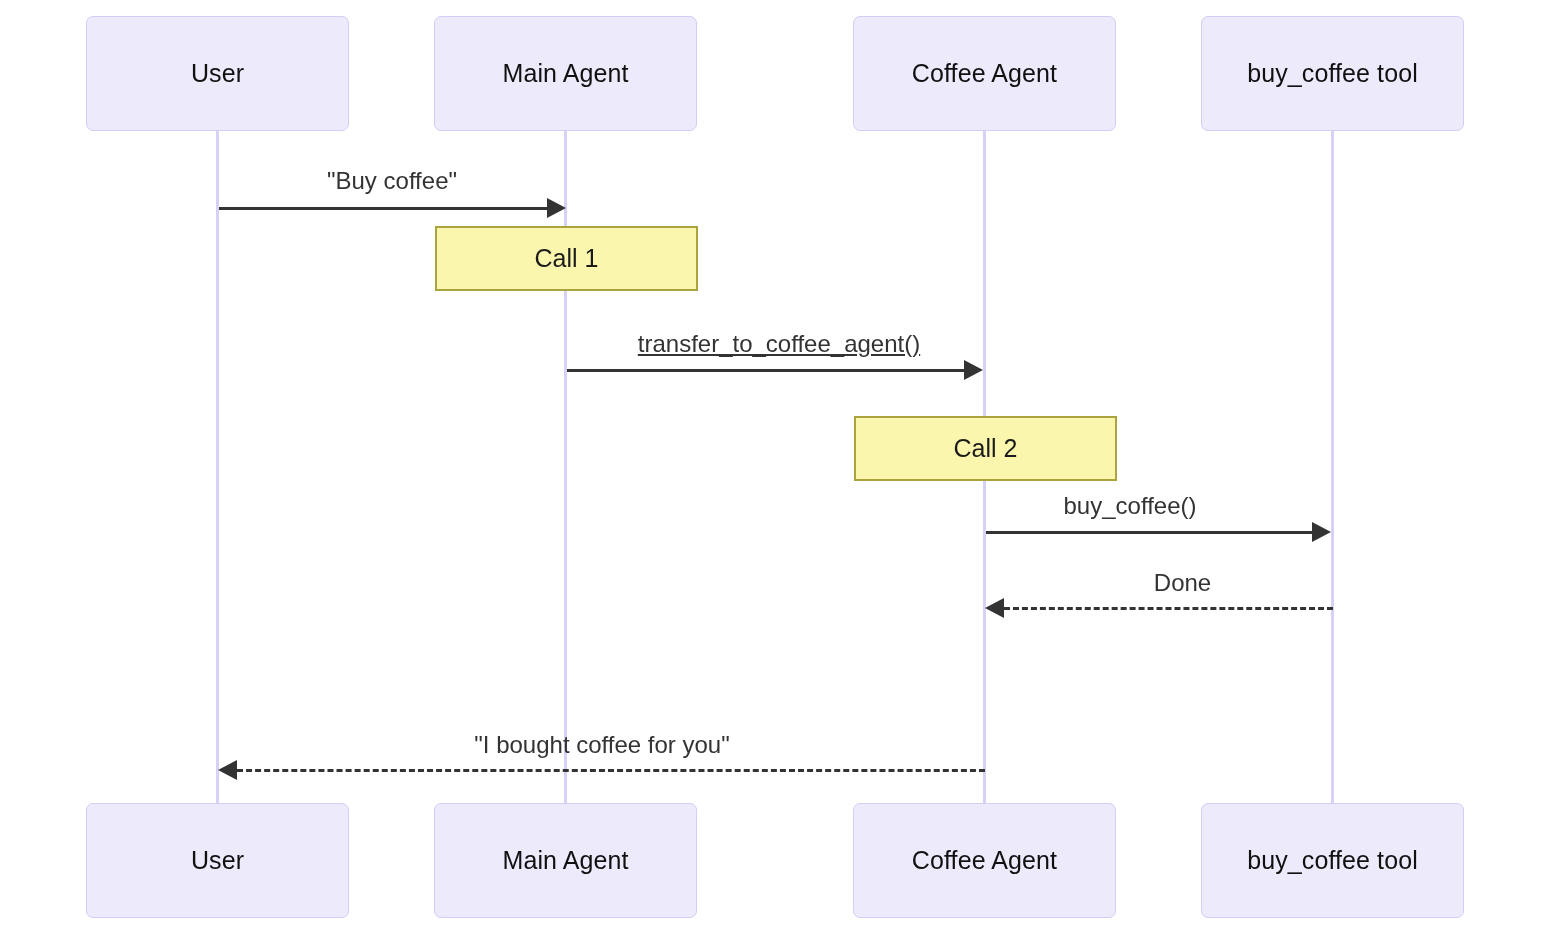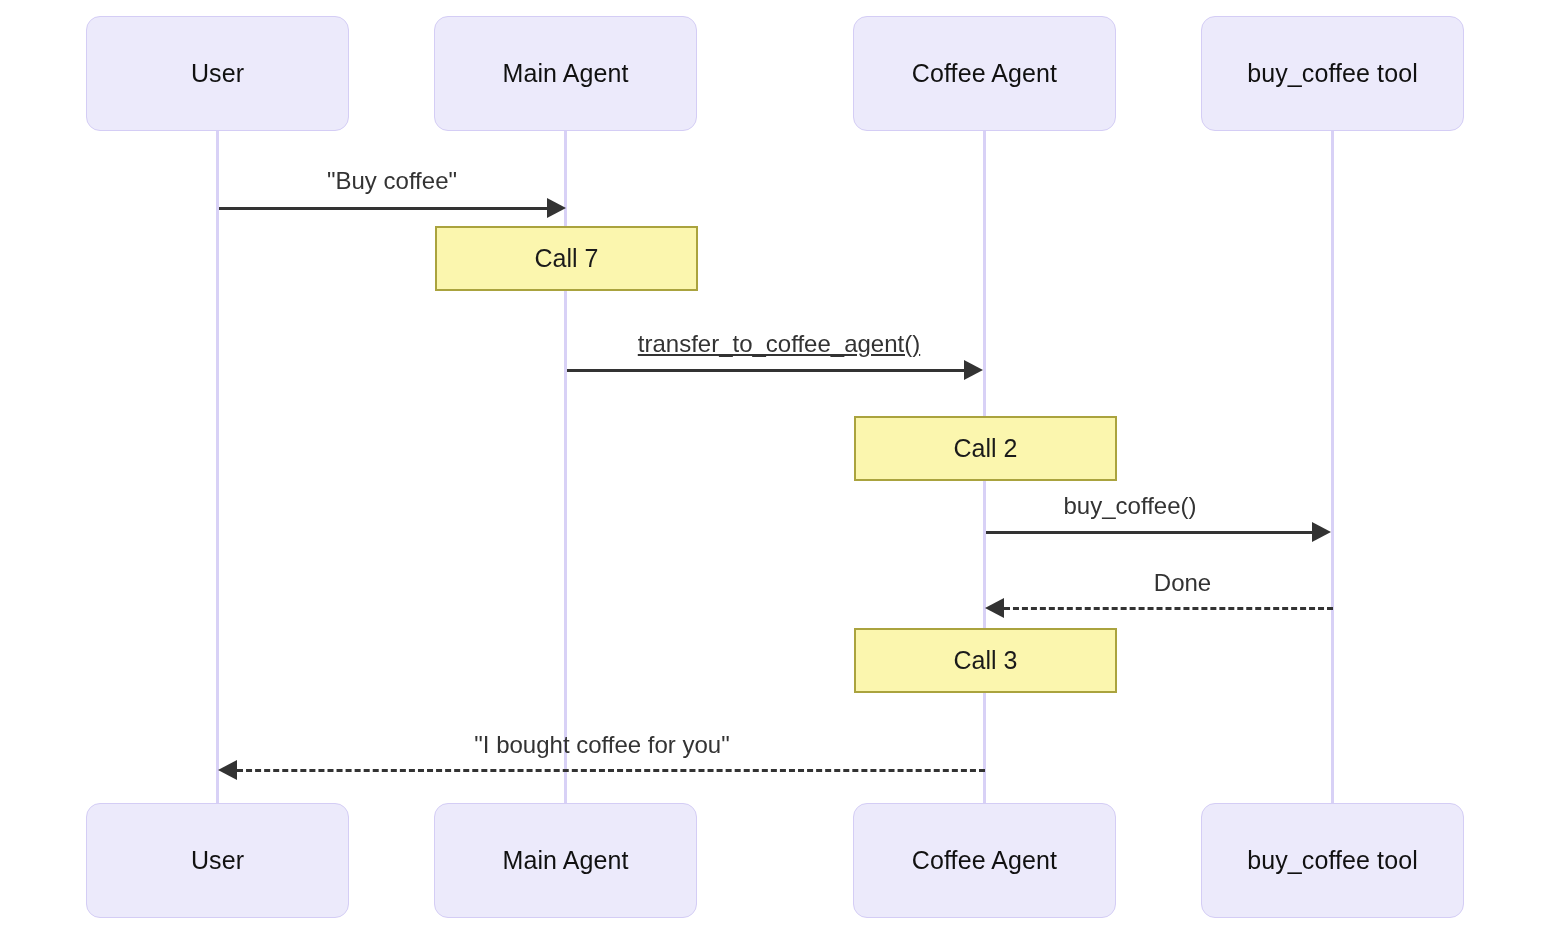--- a/index.html
+++ b/index.html
@@ -18,21 +18,21 @@
     width: 1568px;
     height: 948px;
     background: #ffffff;
   }
   
   .participant {
     position: absolute;
     box-sizing: border-box;
     background: #ECEAFB;
     border: 1.6px solid #D4CDF5;
-    border-radius: 14px;
+    border-radius: 7px;
     display: flex;
     align-items: center;
     justify-content: center;
     color: #111111;
     font-size: 25px;
     font-weight: 400;
     letter-spacing: 0.1px;
     z-index: 4;
   }
   
@@ -113,42 +113,39 @@
   </div>
   <div class="participant" style="left:1201px; top:16px; width:263px; height:115px;">
     <span>buy_coffee tool</span>
   </div>
 
   <div class="msg-label" style="left:218px; top:167px; width:348px;">"Buy coffee"</div>
   <div class="msg-line" style="left:219px; top:207px; width:330px;"></div>
   <div class="arrow-head right" style="left:547px; top:198px;"></div>
 
   <div class="note" style="left:435px; top:226px; width:263px; height:65px;">
-    <span>Call 7</span>
+    <span>Call 1</span>
   </div>
 
   <div class="msg-label" style="left:570px; top:330px; width:418px;text-decoration:underline;">transfer_to_coffee_agent()</div>
   <div class="msg-line" style="left:567px; top:369px; width:398px;"></div>
   <div class="arrow-head right" style="left:964px; top:360px;"></div>
 
   <div class="note" style="left:854px; top:388px; width:263px; height:65px;margin-top:28px;">
     <span>Call 2</span>
   </div>
 
   <div class="msg-label" style="left:986px; top:492px; width:288px;">buy_coffee()</div>
   <div class="msg-line" style="left:986px; top:531px; width:327px;"></div>
   <div class="arrow-head right" style="left:1312px; top:522px;"></div>
 
   <div class="msg-label" style="left:1010px; top:569px; width:345px;">Done</div>
   <div class="msg-line dashed" style="left:1004px; top:607px; width:329px;"></div>
   <div class="arrow-head left" style="left:985px; top:598px;"></div>
 
-  <div class="note" style="left:854px; top:628px; width:263px; height:65px;">
-    <span>Call 3</span>
-  </div>
 
   <div class="msg-label" style="left:218px; top:731px; width:768px;">"I bought coffee for you"</div>
   <div class="msg-line dashed" style="left:237px; top:769px; width:748px;"></div>
   <div class="arrow-head left" style="left:218px; top:760px;"></div>
 
   <div class="participant" style="left:86px; top:803px; width:263px; height:115px;">
     <span>User</span>
   </div>
   <div class="participant" style="left:434px; top:803px; width:263px; height:115px;">
     <span>Main Agent</span>

